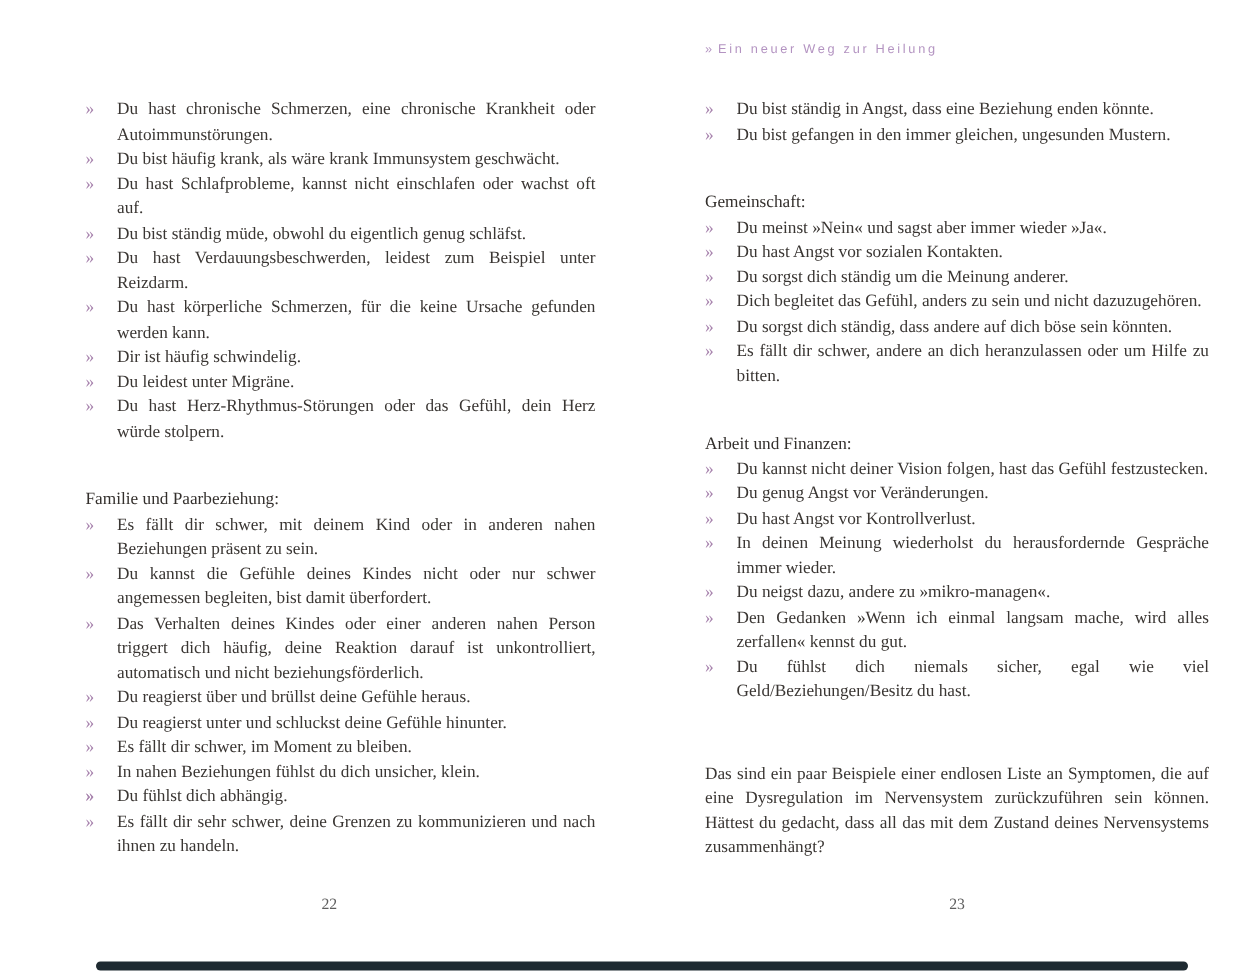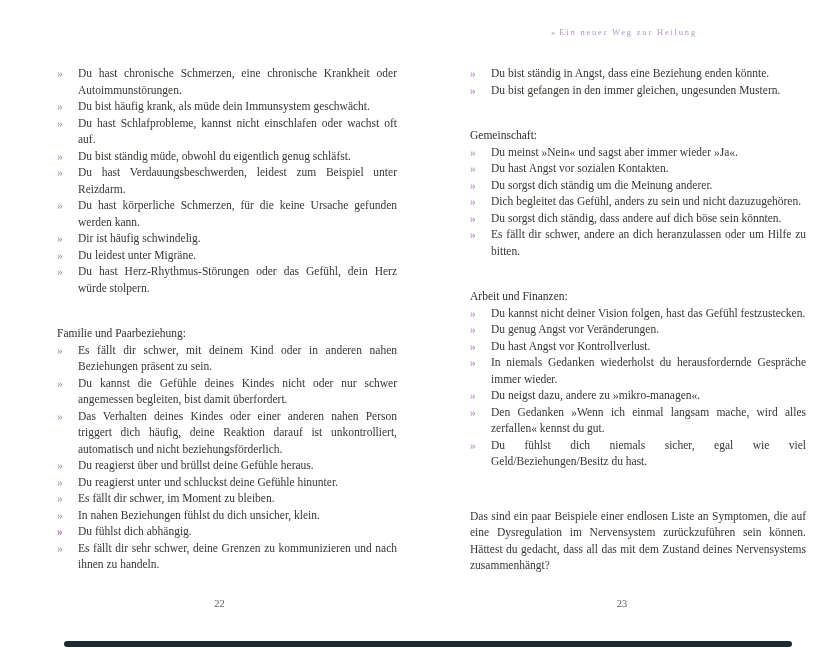--- a/index.html
+++ b/index.html
@@ -16,22 +16,22 @@
     width:833px;height:648px;
     background:#ffffff;
     overflow:hidden;
     font-family:"Liberation Serif","DejaVu Serif",serif;
     color:var(--text);
   }
   .running-header{
     position:absolute;
     top:27px;left:470px;width:336px;
     padding-right:28px;
-    text-align:center;
-    font-family:Liberation Serif, serif;
+    text-align:left;
+    font-family:Liberation Sans, sans-serif;
     font-size:8.5px;
     letter-spacing:1.8px;
     color:var(--header-purple);
     white-space:nowrap;
   }
   .running-header .hmark{margin-right:4px;letter-spacing:0;}
   .page{
     position:absolute;
     top:65px;
     font-size:11.5px;
@@ -59,21 +59,21 @@
   }
   .pagenum{
     position:absolute;
     top:598px;
     font-size:10.5px;
     color:var(--pagenum);
     text-align:center;
     font-family:"Liberation Serif","DejaVu Serif",serif;
   }
   .pagenum.left{left:57px;width:325px;text-align:center;}
-  .pagenum.right{left:462px;width:320px;}
+  .pagenum.right{left:478px;width:320px;}
   .bottom-bar{
     position:absolute;
     left:64px;top:641px;
     width:728px;height:6px;
     border-radius:3px;
     background:var(--bottombar);
   }
 </style>
 </head>
 <body>
@@ -87,21 +87,21 @@
   <div class="page left">
     <ul class="blist">
 
         <li>
           <span class="bmark">»</span>
           <span>Du hast chronische Schmerzen, eine chronische Krankheit oder Autoimmunstörungen.</span>
         </li>
 
         <li>
           <span class="bmark">»</span>
-          <span>Du bist häufig krank, als müde dein Immunsystem geschwächt.</span>
+          <span>Du bist häufig krank, als wäre krank Immunsystem geschwächt.</span>
         </li>
 
         <li>
           <span class="bmark">»</span>
           <span>Du hast Schlafprobleme, kannst nicht einschlafen oder wachst oft auf.</span>
         </li>
 
         <li>
           <span class="bmark">»</span>
           <span>Du bist ständig müde, obwohl du eigentlich genug schläfst.</span>
@@ -248,21 +248,21 @@
           <span>Du genug Angst vor Veränderungen.</span>
         </li>
 
         <li>
           <span class="bmark">»</span>
           <span>Du hast Angst vor Kontrollverlust.</span>
         </li>
 
         <li>
           <span class="bmark">»</span>
-          <span>In niemals Gedanken wiederholst du herausfordernde Gespräche immer wieder.</span>
+          <span>In deinen Meinung wiederholst du herausfordernde Gespräche immer wieder.</span>
         </li>
 
         <li>
           <span class="bmark">»</span>
           <span>Du neigst dazu, andere zu »mikro-managen«.</span>
         </li>
 
         <li>
           <span class="bmark">»</span>
           <span>Den Gedanken »Wenn ich einmal langsam mache, wird alles zerfallen« kennst du gut.</span>

